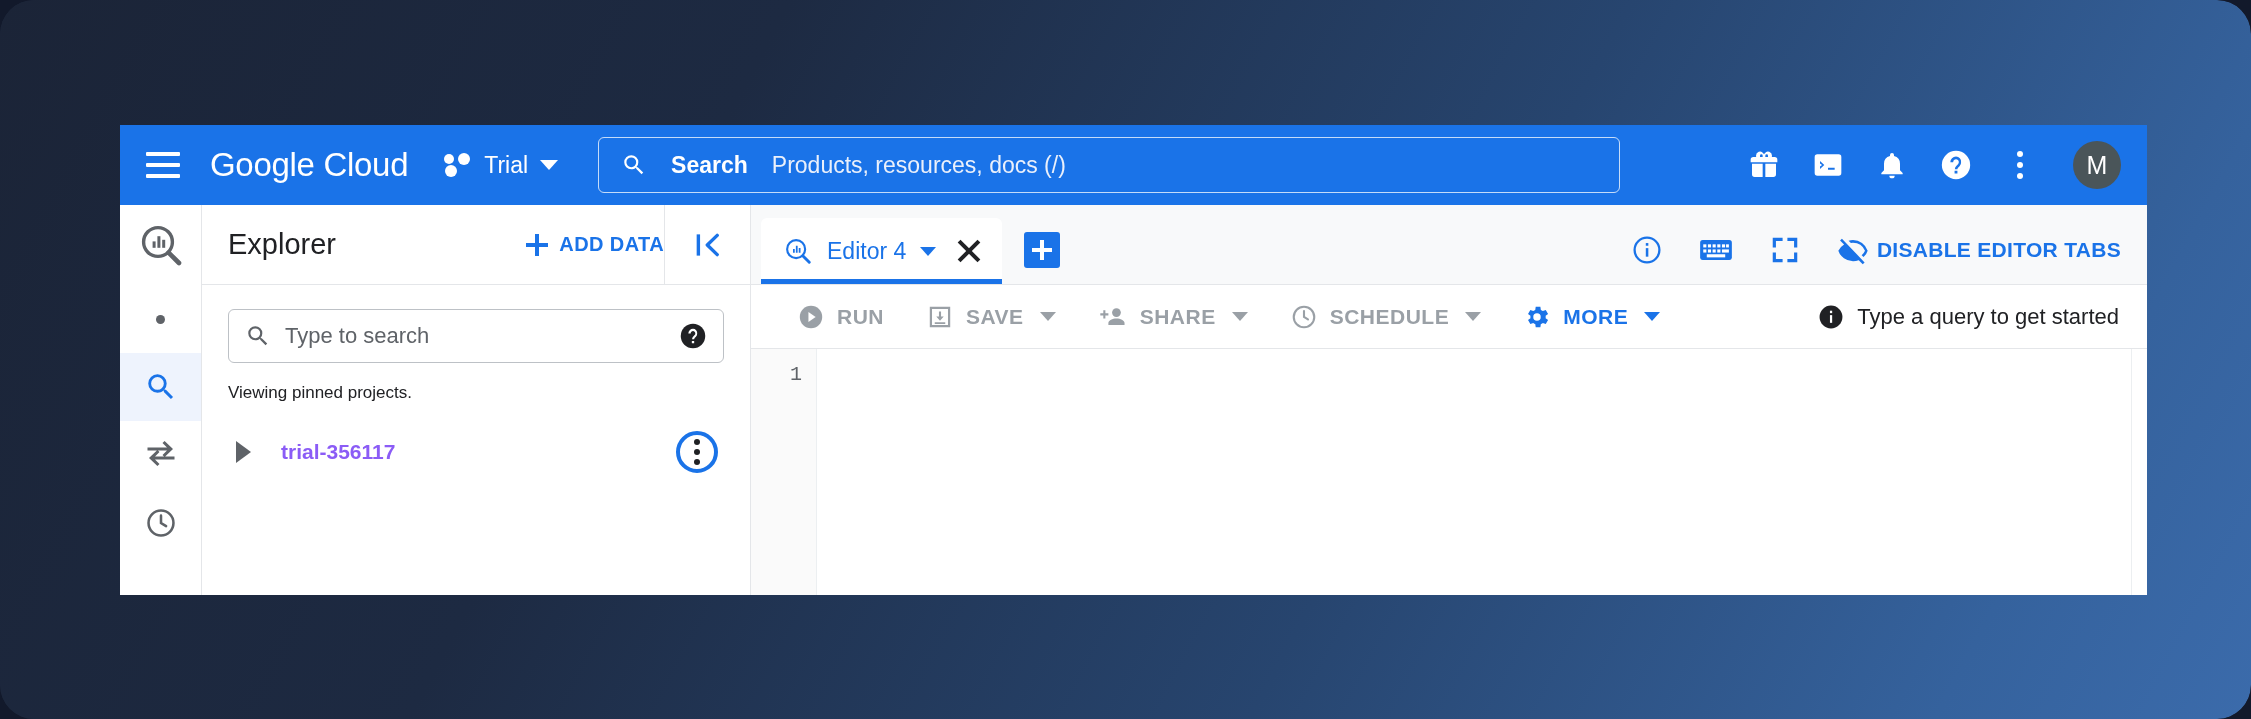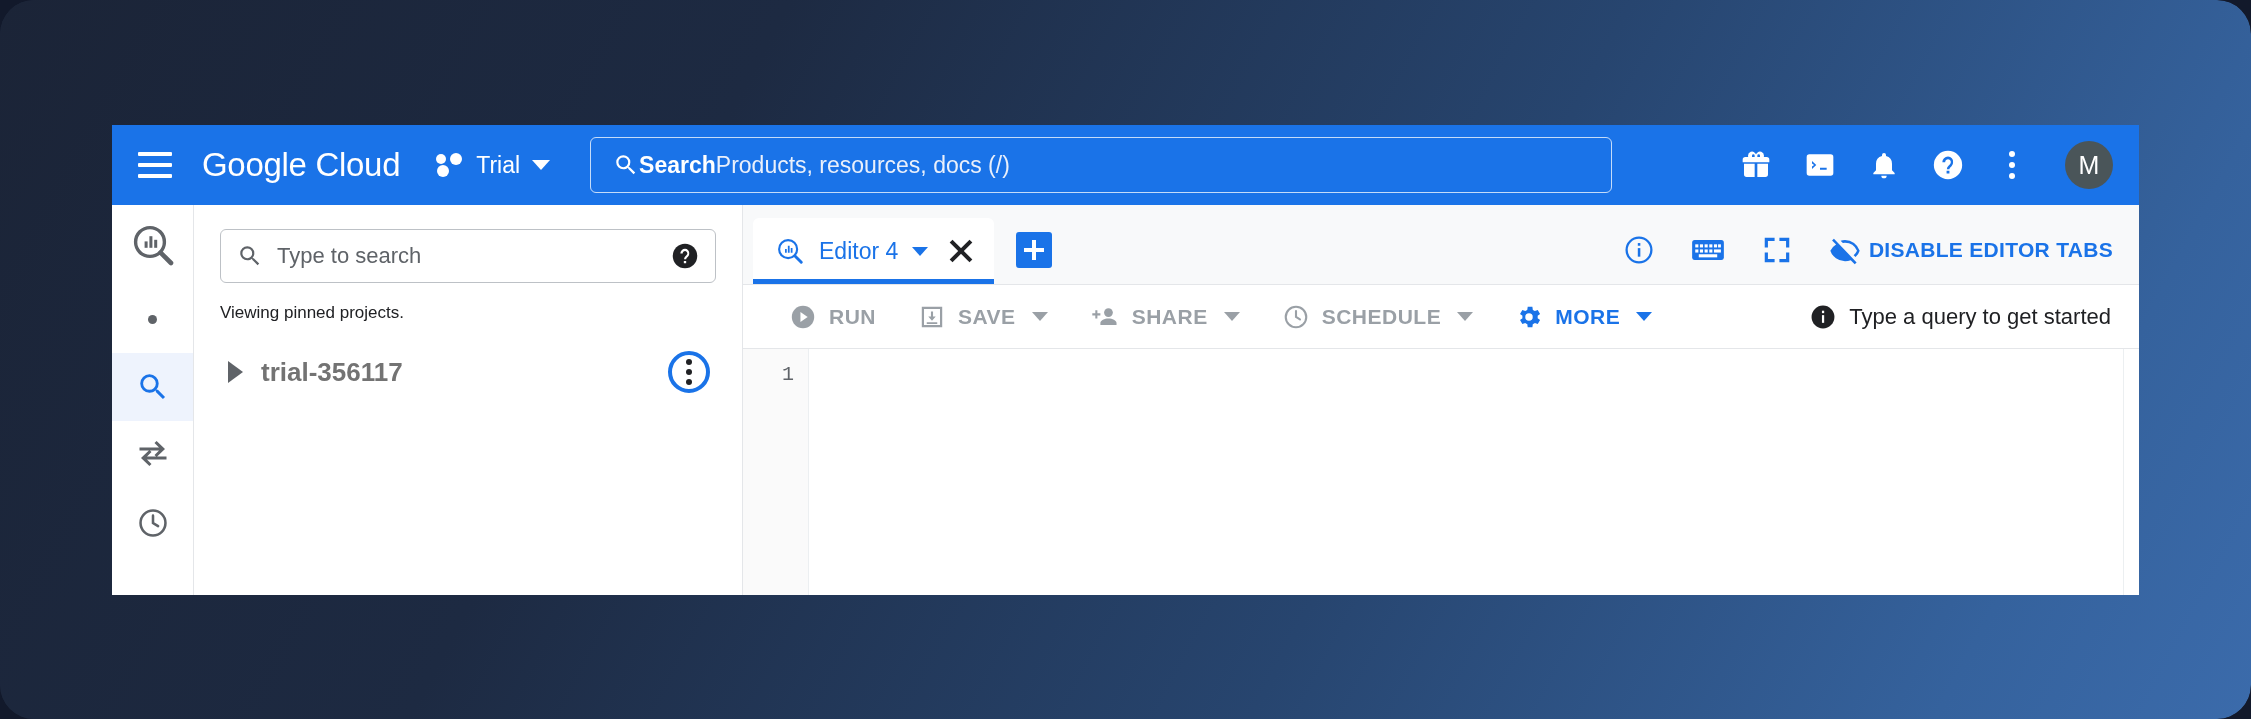--- a/index.html
+++ b/index.html
@@ -22,21 +22,21 @@
   }
   #bg-overlay {
     position: absolute; inset: 0;
     background: linear-gradient(118deg, #1b2437 0%, #1d2a42 30%, #27456f 62%, #35629d 88%, #3b6bab 100%);
     border-radius: 34px;
   }
 
   
   #app {
     position: absolute;
-    left: 112px; top: 125px;
+    left: 120px; top: 125px;
     width: 2027px; height: 470px;
     background: #ffffff;
     overflow: hidden;
   }
 
   
   .topbar {
     height: 80px;
     background: #1a73e8;
     display: flex;
@@ -60,21 +60,21 @@
   .trial-label { color:#fff; font-size:23px; }
   .caret-down { width:0;height:0;border-left:9px solid transparent;border-right:9px solid transparent;border-top:10px solid #fff; }
 
   .searchbox {
     flex: 0 0 1022px;
     height: 56px;
     border: 1px solid rgba(255,255,255,.75);
     border-radius: 6px;
     display:flex; align-items:center;
     padding: 0 22px;
-    gap: 0;
+    gap: 24px;
     cursor: text;
   }
   .searchbox .sicon { width:26px; height:26px; flex:none; }
   .search-strong { color:#fff; font-size:23px; font-weight:700; }
   .search-ph { color:#eaf0fb; font-size:23px; }
 
   .topbar-right { margin-left:auto; display:flex; align-items:center; gap:30px; padding-right: 4px;}
   .tb-ic { width:34px; height:34px; display:flex; align-items:center; justify-content:center; cursor:pointer; }
   .kebab-white { display:flex; flex-direction:column; gap:5px; align-items:center; cursor:pointer; width:34px;}
   .kebab-white i { width:6px;height:6px;border-radius:50%;background:#fff;display:block;}
@@ -128,21 +128,21 @@
   .exp-search .ph { color:#5f6368; font-size:22px; flex:1; }
   .viewing { padding: 20px 26px 0 26px; font-size: 17px; color:#202124; }
 
   .proj-row {
     margin-top: 22px;
     height: 54px; display:flex; align-items:center;
     padding: 0 26px 0 34px;
     position: relative;
   }
   .tri { width:0;height:0;border-top:11px solid transparent;border-bottom:11px solid transparent;border-left:15px solid #5f6368; cursor:pointer;}
-  .proj-name { font-size:26px; color:#737373; font-weight:600; margin-left:18px; }
+  .proj-name { font-size:21px; color:#8b5cf6; font-weight:600; margin-left:30px; }
   .proj-kebab {
     position:absolute; right: 32px; top: 50%; transform: translateY(-50%);
     width: 42px; height: 42px; border-radius:50%;
     border: 4px solid #1a73e8; background:#fff;
     display:flex; flex-direction:column; align-items:center; justify-content:center; gap:4px;
     cursor:pointer;
   }
   .proj-kebab i { width:6px;height:6px;border-radius:50%;background:#202124;display:block;}
 
   
@@ -289,20 +289,33 @@
         </div>
         <div class="rail-item">
           <svg width="34" height="34" viewBox="0 0 24 24">
             <circle cx="12" cy="12" r="8.8" fill="none" stroke="#5f6368" stroke-width="1.8"></circle>
             <path d="M12 6.8V12l3.6 2.2" stroke="#5f6368" stroke-width="1.8" fill="none" stroke-linecap="round"></path>
           </svg>
         </div>
       </div>
 
       <div class="explorer">
+        <div class="exp-head">
+          <span class="exp-title">Explorer</span>
+          <span class="add-data">
+            <span class="plus-g"></span>
+            <span>ADD DATA</span>
+          </span>
+          <span class="collapse-btn">
+            <svg width="34" height="34" viewBox="0 0 24 24">
+              <rect x="4" y="4.5" width="2.4" height="15" fill="#1a73e8"></rect>
+              <path d="M18.5 5.2 11.5 12l7 6.8" stroke="#1a73e8" stroke-width="2.4" fill="none" stroke-linejoin="round" stroke-linecap="round"></path>
+            </svg>
+          </span>
+        </div>
 
         <div class="exp-search-wrap">
           <div class="exp-search">
             <svg width="26" height="26" viewBox="0 0 24 24">
               <path fill="#5f6368" d="M15.5 14h-.79l-.28-.27A6.47 6.47 0 0 0 16 9.5 6.5 6.5 0 1 0 9.5 16c1.61 0 3.09-.59 4.23-1.57l.27.28v.79l5 4.99L20.49 19l-4.99-5Zm-6 0A4.5 4.5 0 1 1 14 9.5 4.49 4.49 0 0 1 9.5 14Z"></path>
             </svg>
             <span class="ph">Type to search</span>
             <svg width="28" height="28" viewBox="0 0 24 24">
               <circle cx="12" cy="12" r="10.5" fill="#202124"></circle>
               <path fill="#fff" d="M11 18.2h2v-2h-2Zm1-12.4a4 4 0 0 0-4 4h2a2 2 0 1 1 3.4 1.4l-1.2 1.3a3 3 0 0 0-1 2.3h1.8a2 2 0 0 1 .6-1.3l.9-.9A3.6 3.6 0 0 0 15.6 9.8 3.6 3.6 0 0 0 12 5.8Z"></path>

